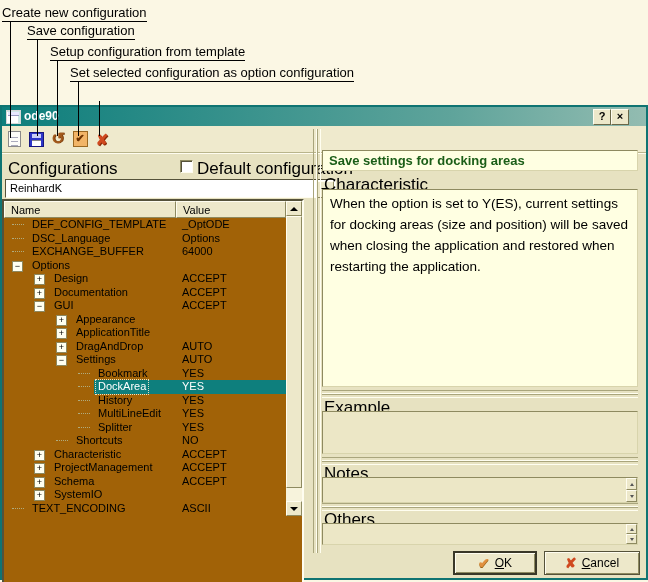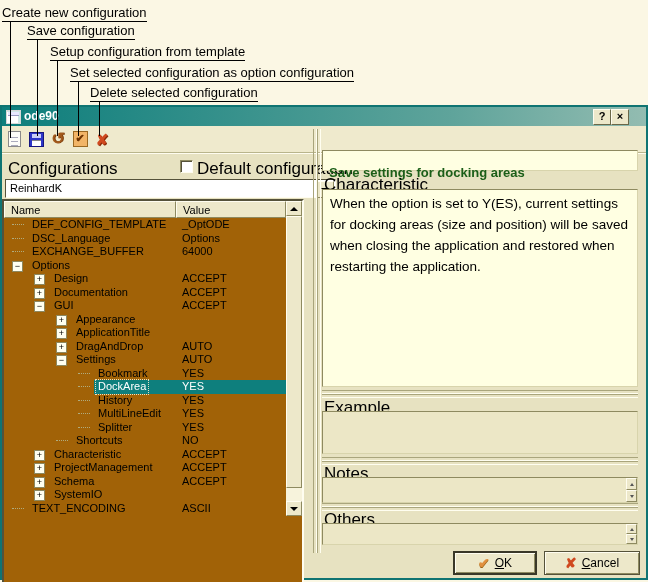--- a/index.html
+++ b/index.html
@@ -67,21 +67,21 @@
   .hscroll{position:absolute;left:0;bottom:0;width:282px;height:14px;background:#F7F3DC;}
   .sb-btn{position:absolute;background:#EDE8CA;border:1px solid;border-color:#FFFDF0 #8E8A60 #8E8A60 #FFFDF0;
           box-sizing:border-box;display:flex;align-items:center;justify-content:center;}
   .sb-thumb{position:absolute;background:#EDE8CA;border:1px solid;border-color:#FFFDF0 #8E8A60 #8E8A60 #FFFDF0;box-sizing:border-box;}
   
   .vgroove{position:absolute;width:2px;border-left:1px solid #A9A57C;border-right:1px solid #FFFEF0;}
   .hgroove{position:absolute;height:2px;border-top:1px solid #A9A57C;border-bottom:1px solid #FFFEF0;}
   
   .hdr-box{position:absolute;left:320px;top:43px;width:316px;height:21px;box-sizing:border-box;background:#FFFFE2;
            border:1px solid;border-color:#8E8A60 #D8D4AC #D8D4AC #8E8A60;
-           font-size:13px;font-weight:bold;color:#1B5E18;padding:14px 0 0 6px;}
+           font-size:13px;font-weight:bold;color:#1B5E18;padding:2px 0 0 6px;}
   .pane-box{position:absolute;left:320px;width:316px;box-sizing:border-box;
             border:1px solid;border-color:#8E8A60 #D8D4AC #D8D4AC #8E8A60;}
   .char-box{top:82px;height:198px;background:#FFFFE2;font-size:13.5px;line-height:21px;padding:3px 7px;}
   .plain-box{background:#ECE7C6;}
   .spin{position:absolute;right:0;top:0;width:11px;height:100%;}
   .spin .sb-btn{width:11px;height:50%;left:0;}
   .spin .t{top:0;} .spin .b{bottom:0;top:auto;}
   .tri-up{width:0;height:0;border-left:2px solid transparent;border-right:2px solid transparent;border-bottom:3px solid #555;}
   .tri-down{width:0;height:0;border-left:2px solid transparent;border-right:2px solid transparent;border-top:3px solid #555;}
   
@@ -96,21 +96,20 @@
 </style>
 </head>
 <body>
 
 <div class="canvas">
 
   <span class="anno" style="left:2px;top:5px;">Create new configuration</span>
   <span class="anno" style="left:27px;top:23px;">Save configuration</span>
   <span class="anno" style="left:50px;top:44px;">Setup configuration from template</span>
   <span class="anno" style="left:70px;top:65px;">Set selected configuration as option configuration</span>
-  <span class="anno" style="left:90px;top:85px;">Delete selected configuration</span>
   <div class="vline" style="left:10px;top:21px;height:117px;"></div>
   <div class="vline" style="left:37px;top:39px;height:97px;"></div>
   <div class="vline" style="left:57px;top:60px;height:76px;"></div>
   <div class="vline" style="left:78px;top:81px;height:55px;"></div>
   <div class="vline" style="left:99px;top:101px;height:35px;"></div>
 
   <div class="window">
 
     <div class="titlebar">
       <span class="app-icon"></span>

